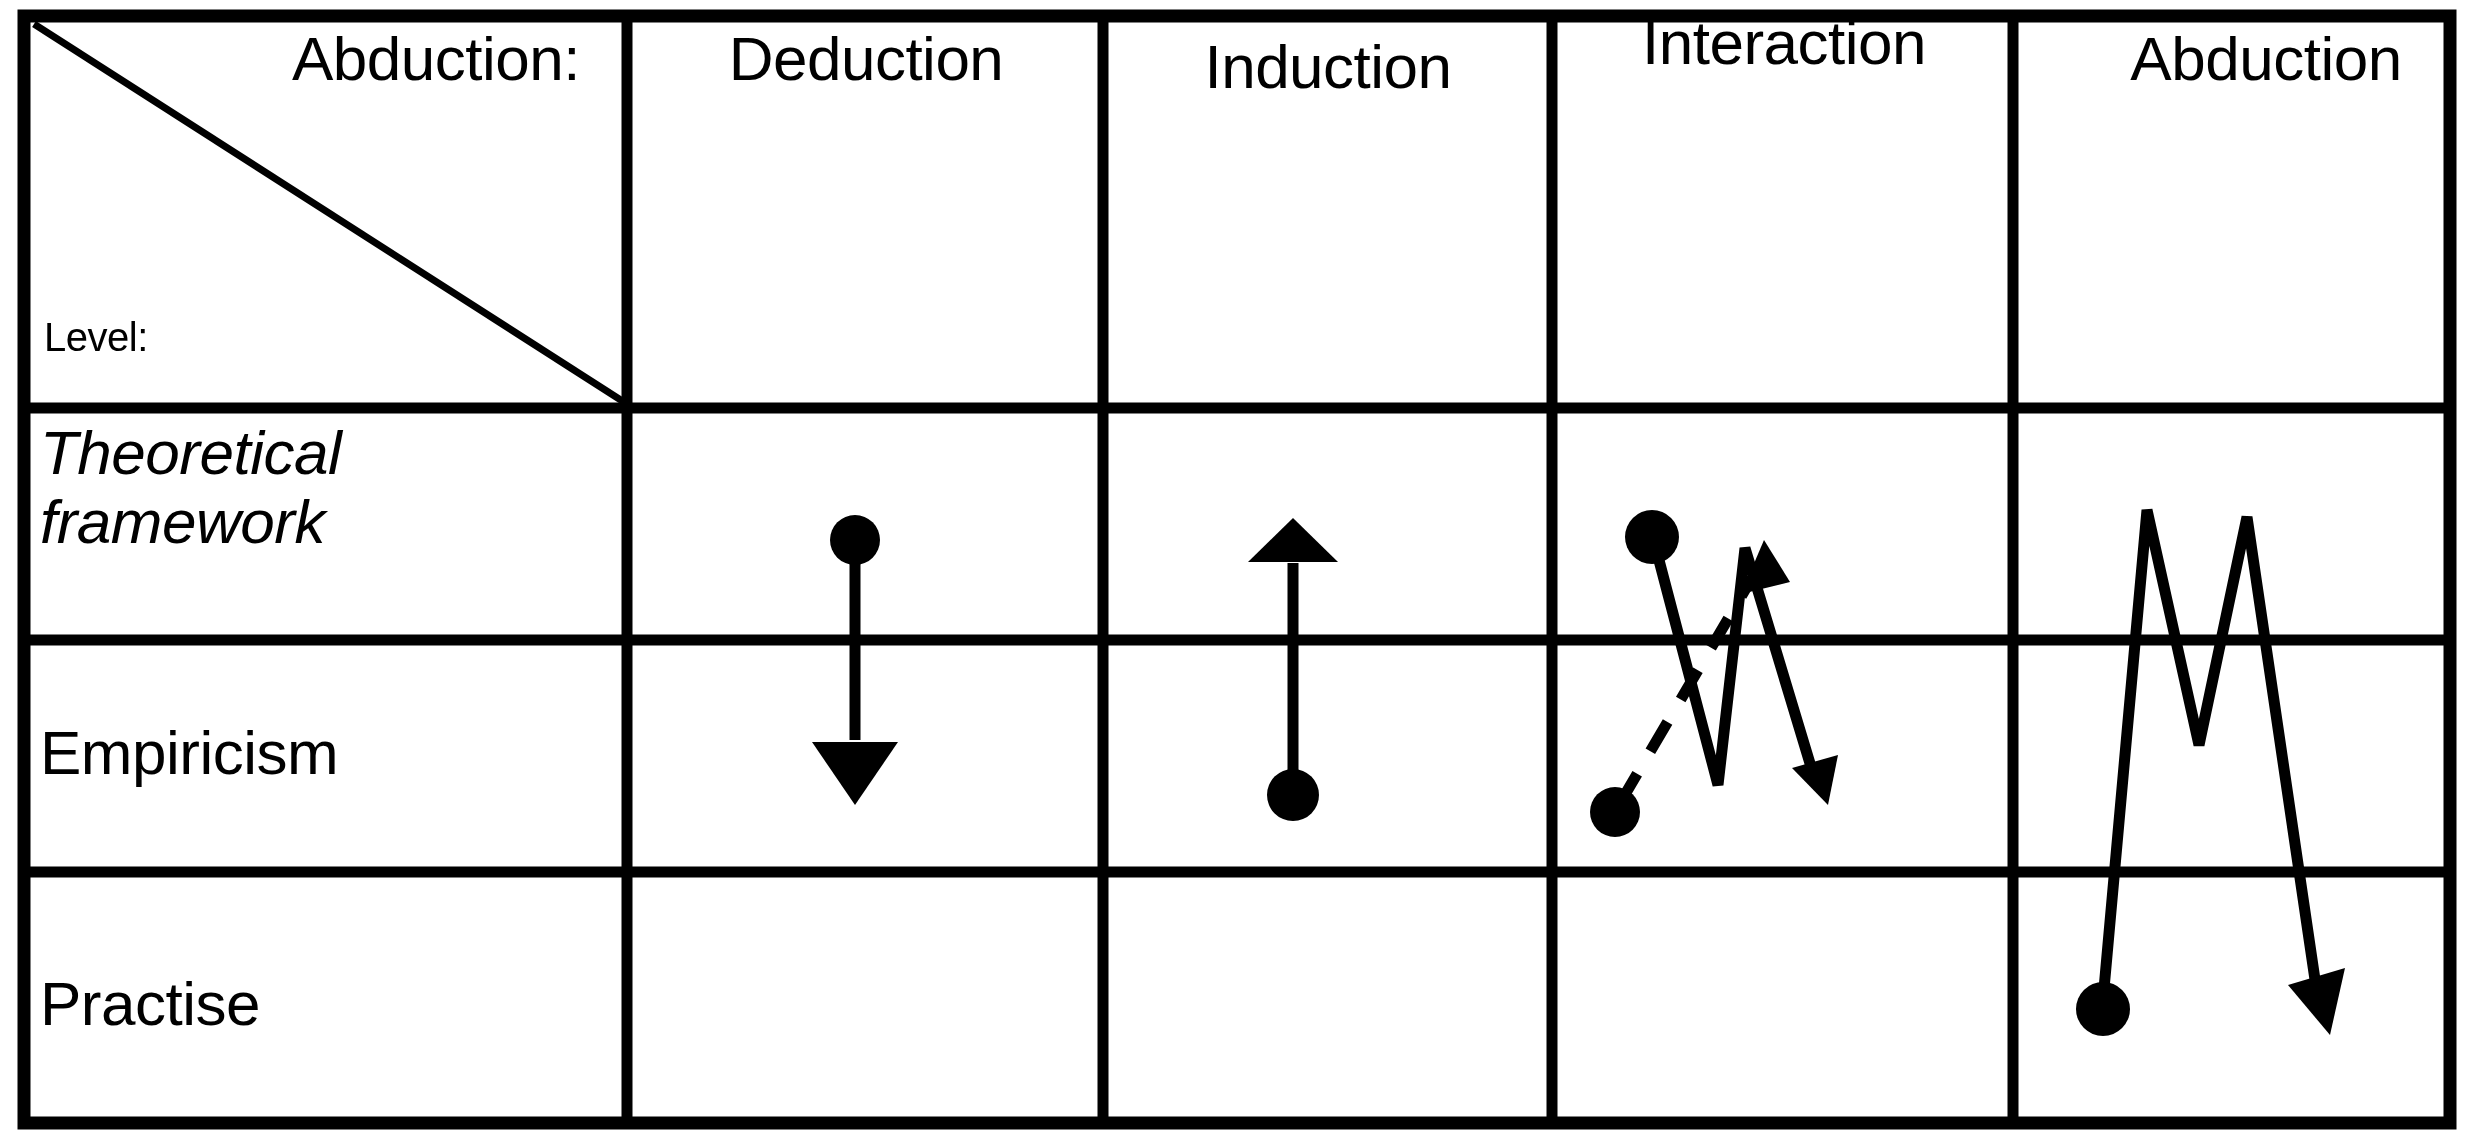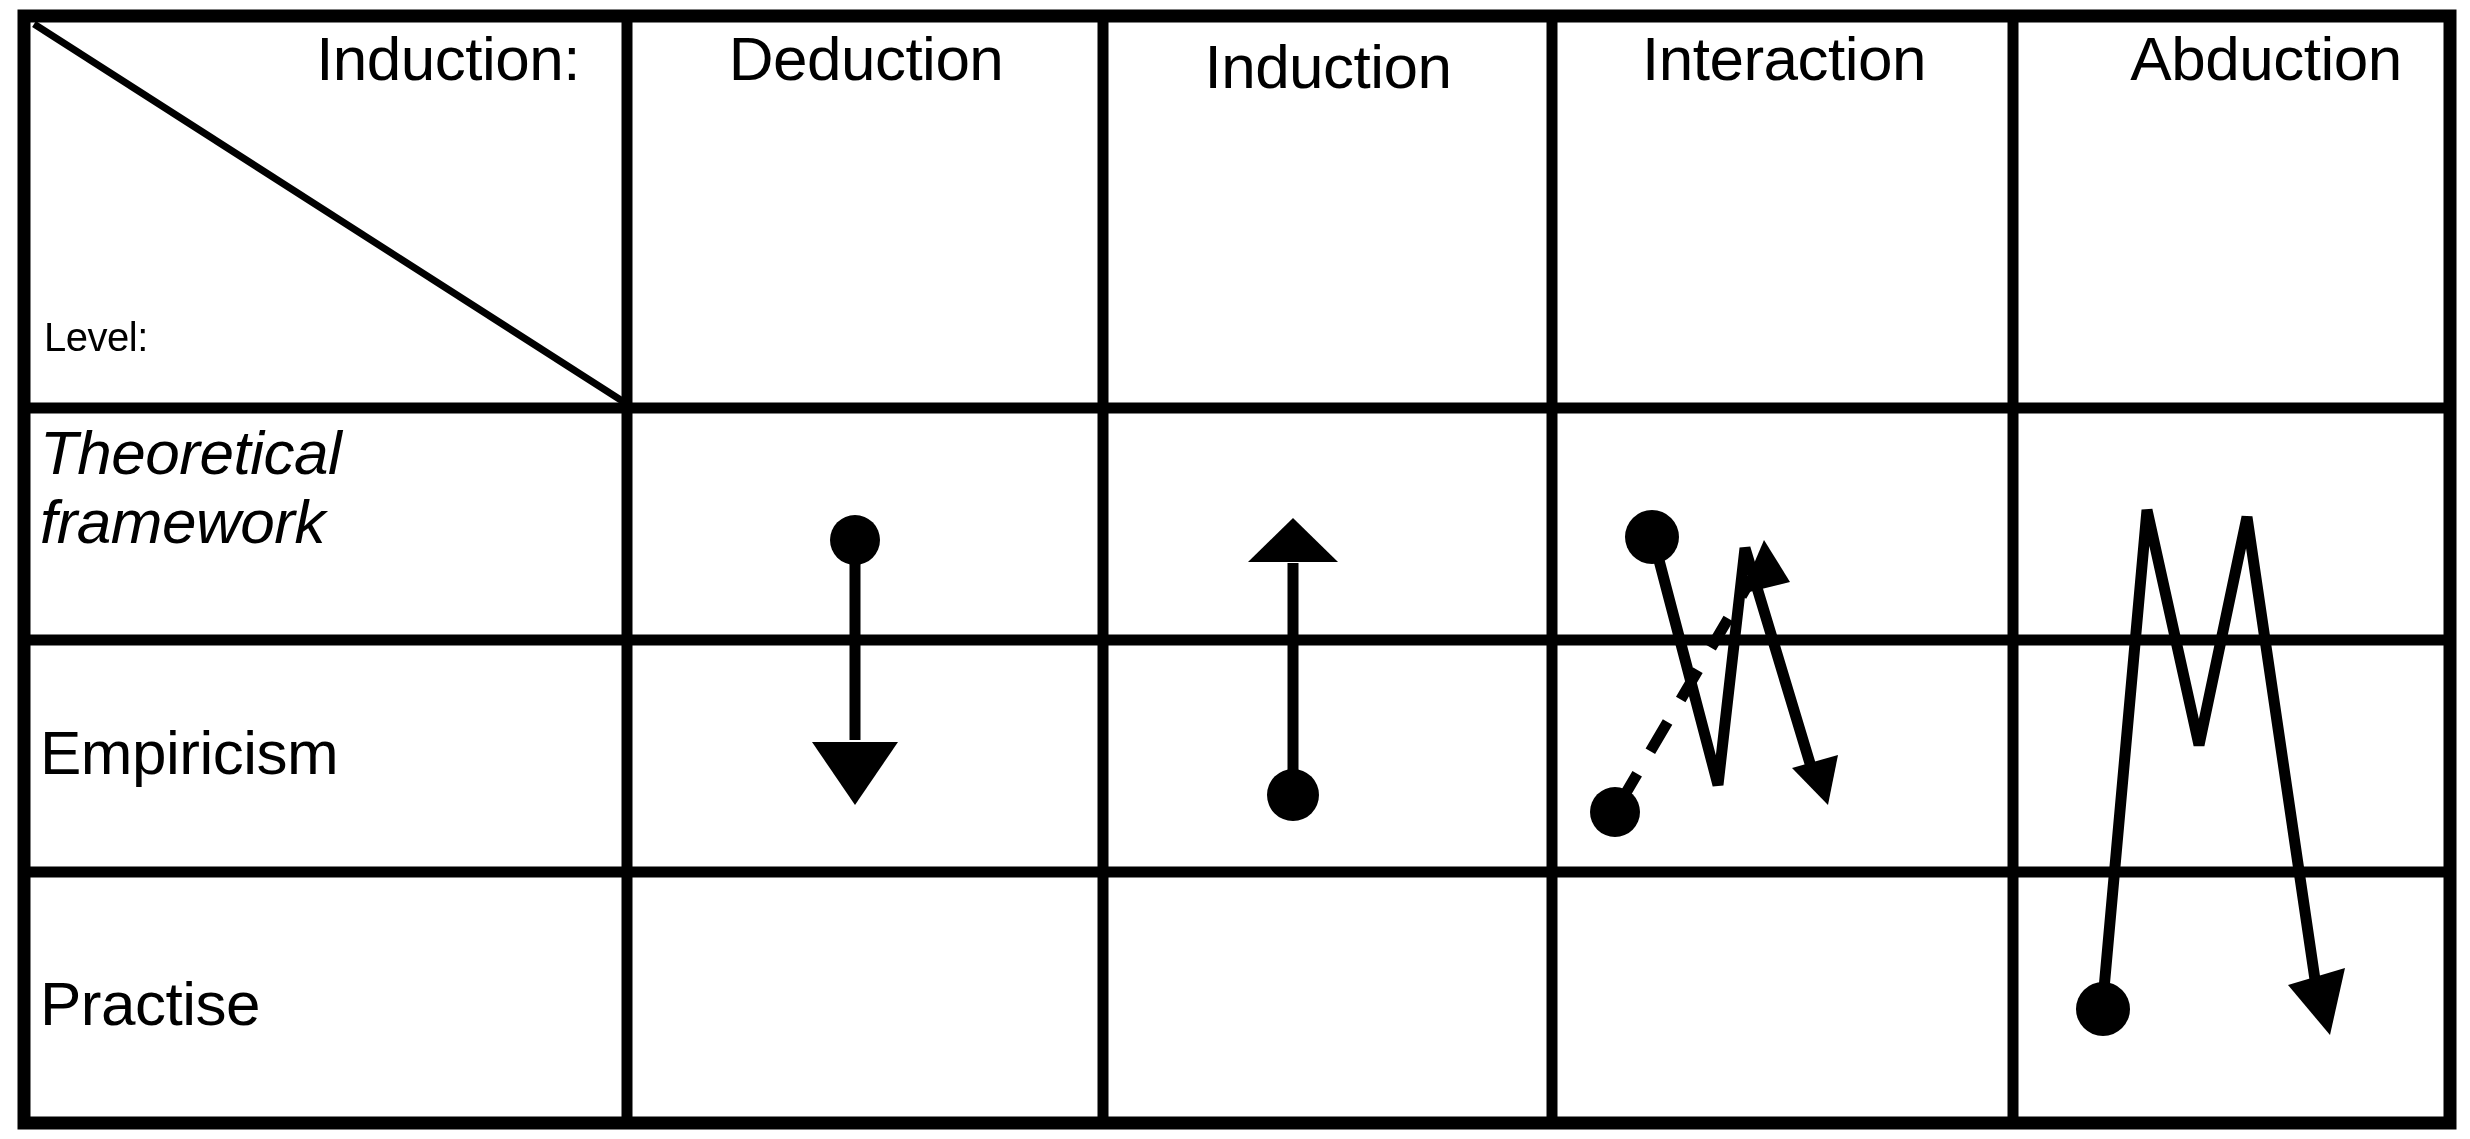--- a/index.html
+++ b/index.html
@@ -104,29 +104,29 @@
       <path d="M 1792,768 L 1838,755 L 1828,805 Z" fill="#000000"></path>
     </g>
 
     <g>
       <polyline points="2103,1000 2147,510 2199,745 2247,517 2318,1000" fill="none" stroke="#000000" stroke-width="11" stroke-linejoin="miter" stroke-linecap="butt"></polyline>
       <circle cx="2103" cy="1009" r="27" fill="#000000"></circle>
       <path d="M 2288,985 L 2345,968 L 2330,1035 Z" fill="#000000"></path>
     </g>
   </svg>
 
-  <div class="cell-text corner-approach hdr-col" style="left:160px; top:24px; width:420px; text-align:right;">Induction:</div>
+  <div class="cell-text corner-approach hdr-col" style="left:160px; top:24px; width:420px; text-align:right;">Abduction:</div>
 
   <div class="cell-text corner-level" style="left:44px; top:315px; width:400px; text-align:left;">Level:</div>
 
   <div class="cell-text hdr-col" style="left:640px; top:24px; width:452px;">Deduction</div>
 
   <div class="cell-text hdr-col" style="left:1110px; top:32px; width:436px;">Induction</div>
 
-  <div class="cell-text hdr-col" style="left:1560px; top:24px; width:448px;">Interaction</div>
+  <div class="cell-text hdr-col" style="left:1560px; top:8px; width:448px;">Interaction</div>
 
   <div class="cell-text hdr-col" style="left:2020px; top:24px; width:492px;">Abduction</div>
 
   <div class="cell-text" style="left:40px; top:418px; width:570px; text-align:left;font-style:italic;">Theoretical
 framework</div>
 
   <div class="cell-text" style="left:40px; top:718px; width:570px; text-align:left;">Empiricism</div>
 
   <div class="cell-text" style="left:40px; top:952px; width:570px; text-align:left;margin-top:17px;">Practise</div>
 

